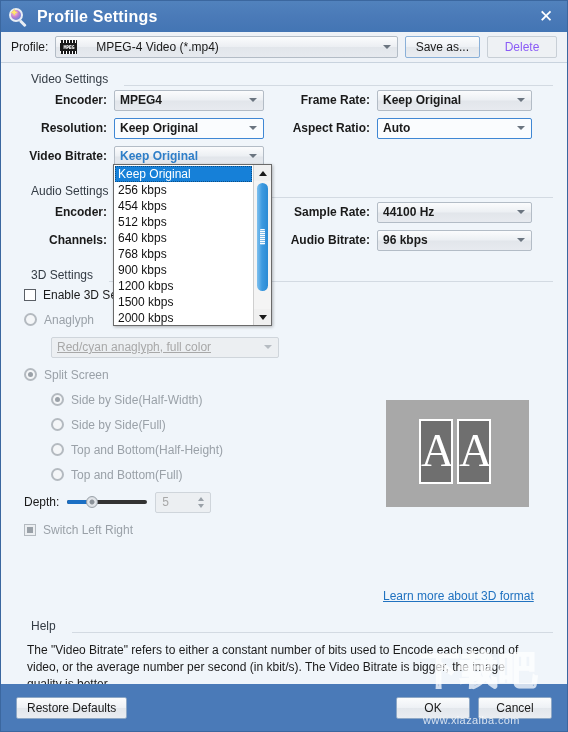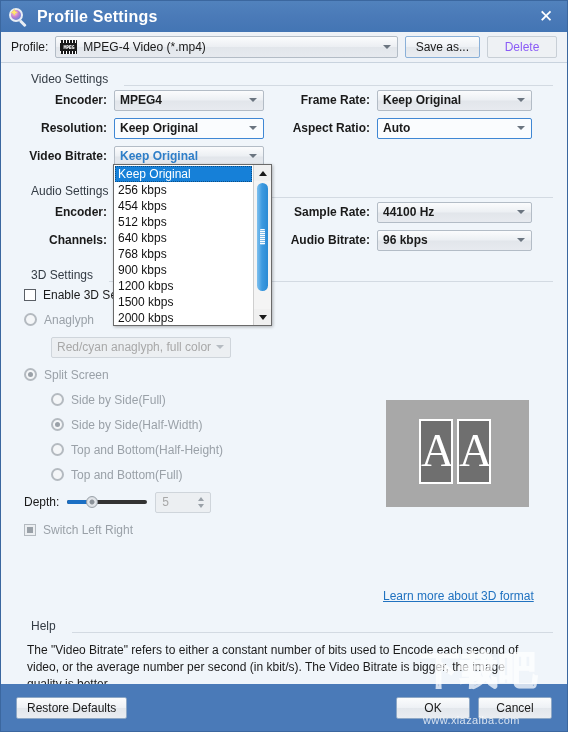--- a/index.html
+++ b/index.html
@@ -108,20 +108,21 @@
     border: 1px solid #b3bcc6;
     border-radius: 2px;
     display: flex;
     align-items: center;
     font-size: 12px;
     color: #1a1a1a;
     padding: 0 18px 0 5px;
     cursor: pointer;
     white-space: nowrap;
     overflow: hidden;
+    gap: 13px;
   }
   .combo.focused { border-color: #3f87d4; background: #fafcfe; }
   .combo.disabled { color: #a8a8a8; background: #eceff2; border-color: #cfd5db; }
   .combo .arrow {
     position: absolute;
     right: 6px; top: 50%;
     margin-top: -2px;
     width: 0; height: 0;
     border-left: 4px solid transparent;
     border-right: 4px solid transparent;
@@ -323,21 +324,21 @@
     left: 2px; top: 2px;
     width: 5px; height: 5px;
     border-radius: 50%;
     background: #9aa1a8;
   }
   .dimtext { color: #9aa1a8; }
   .indent1 { padding-left: 9px; }
   .indent2 { padding-left: 36px; }
 
   #anaglyph-combo-row { padding-left: 36px; height: 30px; display: flex; align-items: center; }
-  #anaglyph-combo { width: 180px; }
+  #anaglyph-combo { width: 228px; text-decoration: underline; }
 
   
   #depth-row {
     display: flex; align-items: center; gap: 8px;
     height: 30px;
     padding-left: 9px;
   }
   #depth-slider {
     position: relative;
     width: 80px; height: 14px;
@@ -613,26 +614,26 @@
         <span class="arrow"></span>
       </div>
     </div>
 
     <div class="rad-row indent1">
       <span class="radio on"></span>
       <span class="dimtext">Split Screen</span>
     </div>
 
     <div class="rad-row indent2">
+      <span class="radio on"></span>
+      <span class="dimtext">Side by Side(Half-Width)</span>
+    </div>
+    <div class="rad-row indent2">
       <span class="radio"></span>
       <span class="dimtext">Side by Side(Full)</span>
-    </div>
-    <div class="rad-row indent2">
-      <span class="radio on"></span>
-      <span class="dimtext">Side by Side(Half-Width)</span>
     </div>
     <div class="rad-row indent2">
       <span class="radio"></span>
       <span class="dimtext">Top and Bottom(Half-Height)</span>
     </div>
     <div class="rad-row indent2">
       <span class="radio"></span>
       <span class="dimtext">Top and Bottom(Full)</span>
     </div>
 

